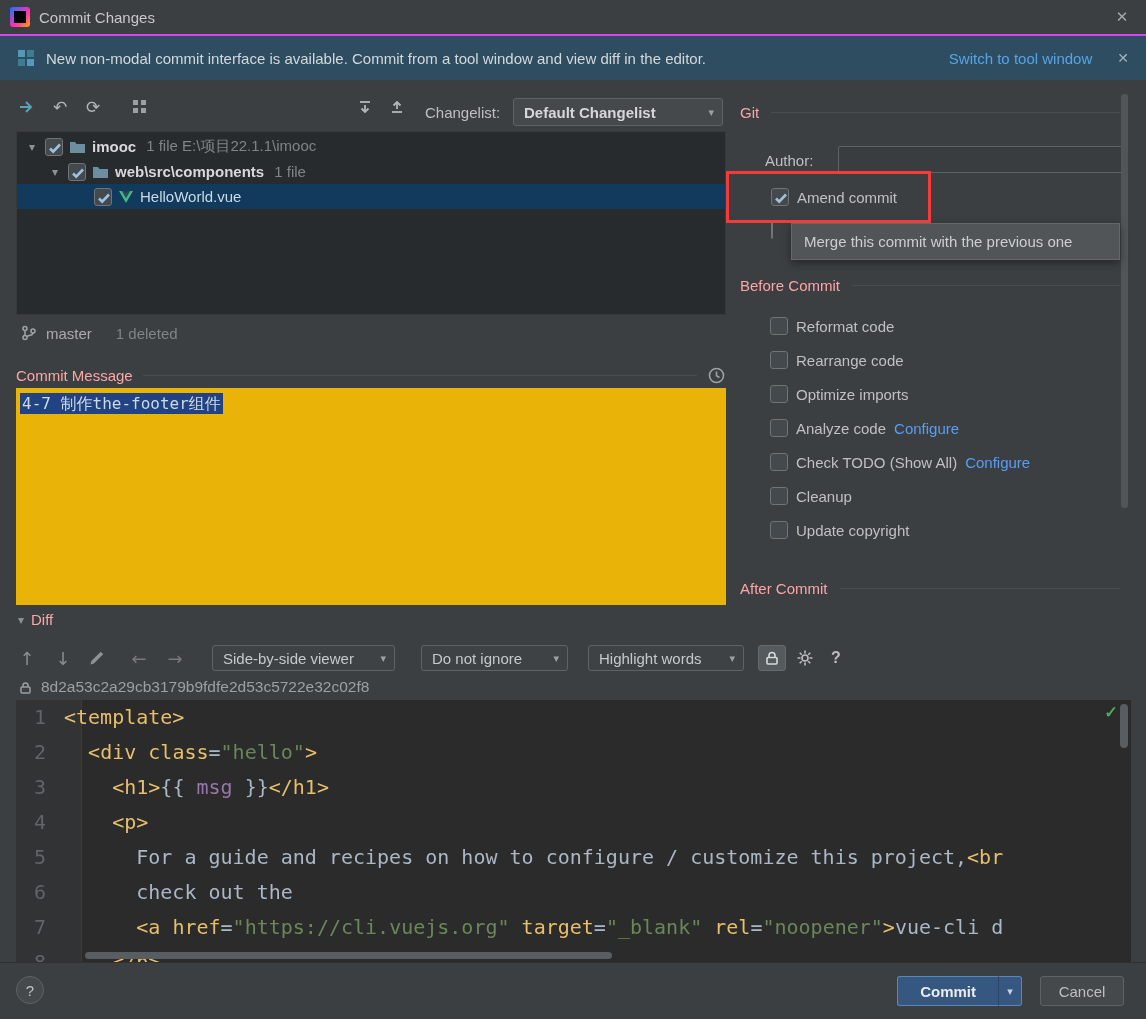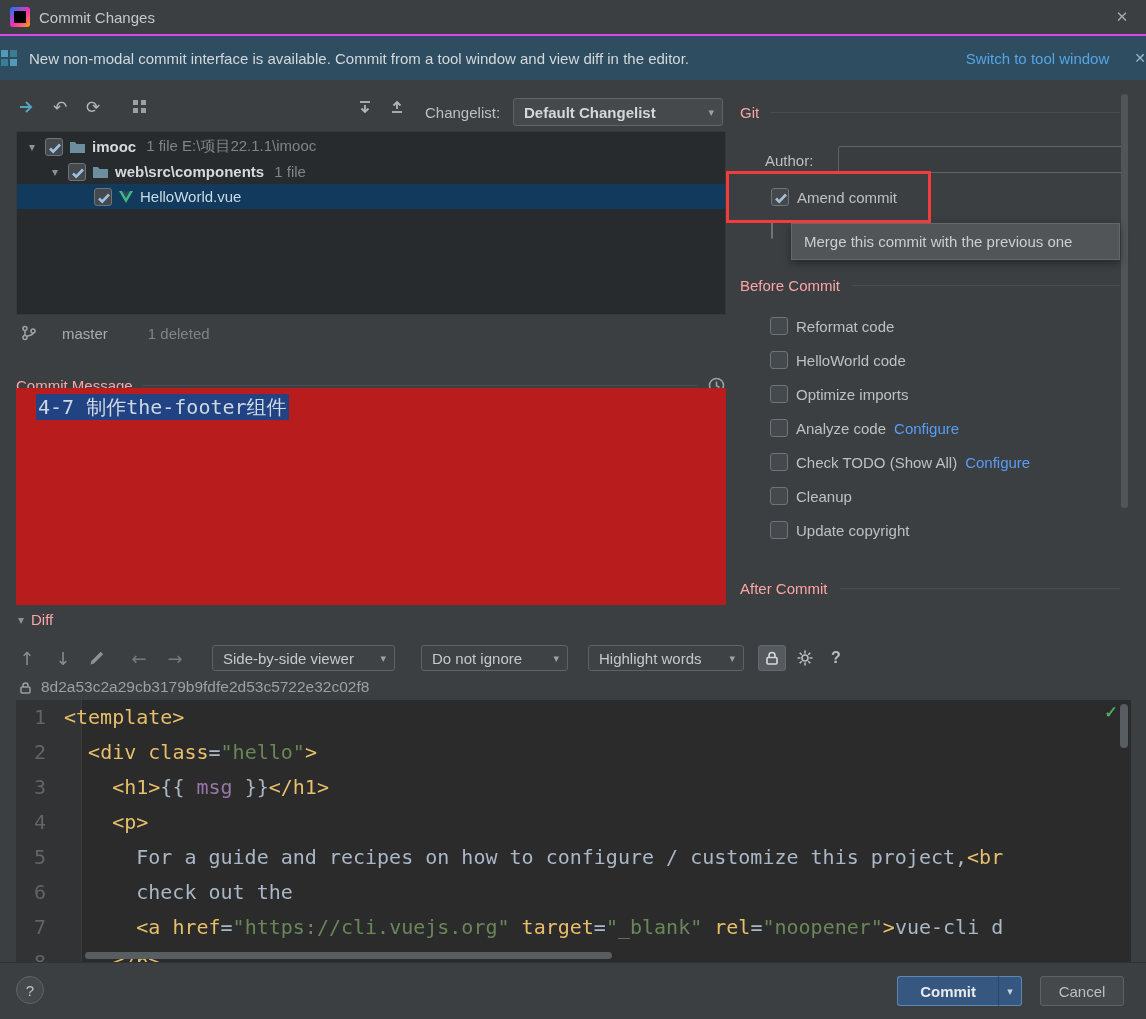--- a/index.html
+++ b/index.html
@@ -14,21 +14,21 @@
 
   
   .titlebar { height:36px; display:flex; align-items:center; gap:9px; padding:0 10px; background:#3c3f41; border-bottom:2px solid #d946ef; }
   .app-icon { width:20px; height:20px; border-radius:3px; background:linear-gradient(135deg,#087cfa 0%,#fe2eb6 55%,#fca302 100%); position:relative; flex:none; }
   .app-icon::after { content:""; position:absolute; left:4px; top:4px; right:4px; bottom:4px; background:#000; }
   .app-icon i { position:absolute; left:6px; top:11px; width:5px; height:2px; background:#fff; }
   .win-title { color:#c6c8ca; }
   .tb-close { margin-left:auto; color:#a7aaac; font-size:15px; width:28px; text-align:center; cursor:default; }
 
   
-  .banner { height:44px; background:#2e4d61; display:flex; align-items:center; gap:11px; padding:0 0; }
+  .banner { height:44px; background:#2e4d61; display:flex; align-items:center; gap:11px; padding:0 17px; }
   .banner-msg { color:#d3d8db; }
   .banner-link { margin-left:auto; color:#55a5e6; cursor:pointer; }
   .banner-close { color:#9db4c2; margin-left:14px; font-size:14px; }
 
   
   .content { position:absolute; left:0; top:80px; width:1146px; height:882px; background:#3c3f41; }
 
   .icon-btn { display:inline-flex; align-items:center; justify-content:center; width:26px; height:26px; color:#b4b7b9; font-size:17px; }
   .glyph { font-family:"DejaVu Sans", sans-serif; }
 
@@ -44,28 +44,28 @@
   .tree-row { height:25px; display:flex; align-items:center; gap:6px; white-space:nowrap; }
   .tree-row.selected { background:#123a5c; }
   .chev { width:14px; text-align:center; color:#8e9194; font-size:12px; flex:none; }
   .cb { width:18px; height:18px; background:#43494c; border:1px solid #6f7477; border-radius:3px; position:relative; flex:none; }
   .cb svg { position:absolute; left:0; top:0; display:none; }
   .cb.checked svg { display:block; }
   .tree-name { font-weight:bold; color:#d6d8da; }
   .tree-meta { color:#7f8486; margin-left:4px; }
   .file-name { color:#c9dae6; }
 
-  .branch-row { left:20px; top:244px; display:flex; align-items:center; gap:24px; color:#a9abad; }
+  .branch-row { left:20px; top:244px; display:flex; align-items:center; gap:8px; color:#a9abad; }
   .deleted { color:#7f8486; margin-left:16px; }
 
-  .msg-header { left:16px; top:296px; width:710px; display:flex; align-items:center; gap:10px; }
+  .msg-header { left:16px; top:286px; width:710px; display:flex; align-items:center; gap:10px; }
   .hline { flex:1; height:1px; background:#4a4d4f; }
   .sec-label { color:#fca5a5; white-space:nowrap; }
 
-  .msg-box { left:16px; top:308px; width:710px; height:217px; background:#b91c1c; padding:6px 20px; font-family:"DejaVu Sans Mono", monospace; font-size:20px; }
+  .msg-box { left:16px; top:308px; width:710px; height:217px; background:#eab308; padding:6px 4px; font-family:"DejaVu Sans Mono", monospace; font-size:16px; }
   .msg-sel { background:#214283; color:#ced9e3; padding:1px 2px; }
 
   
   .section-head { display:flex; align-items:center; gap:12px; width:380px; left:740px; }
   .author-label { left:765px; top:72px; }
   .author-input { left:838px; top:66px; width:286px; height:27px; background:#3a3d3f; border:1px solid #5e6366; border-radius:2px; }
   .amend-row { left:771px; top:108px; display:flex; align-items:center; gap:8px; }
   .opt-label { color:#bec0c2; white-space:nowrap; }
   .hidden-cb { left:771px; top:141px; }
   .tooltip { left:791px; top:143px; width:329px; height:37px; background:#51555.7; background:#515557; border:1px solid #646869; display:flex; align-items:center; padding:0 12px; color:#ccced0; box-shadow:0 3px 8px rgba(0,0,0,.4); z-index:6; white-space:nowrap; }
@@ -279,21 +279,21 @@
 
     <div class="abs bc-list">
   <div class="bc-row">
     <span class="cb"></span>
     <span class="opt-label">Reformat code</span>
 
   </div>
 
   <div class="bc-row">
     <span class="cb"></span>
-    <span class="opt-label">HelloWorld code</span>
+    <span class="opt-label">Rearrange code</span>
 
   </div>
 
   <div class="bc-row">
     <span class="cb"></span>
     <span class="opt-label">Optimize imports</span>
 
   </div>
 
   <div class="bc-row">

